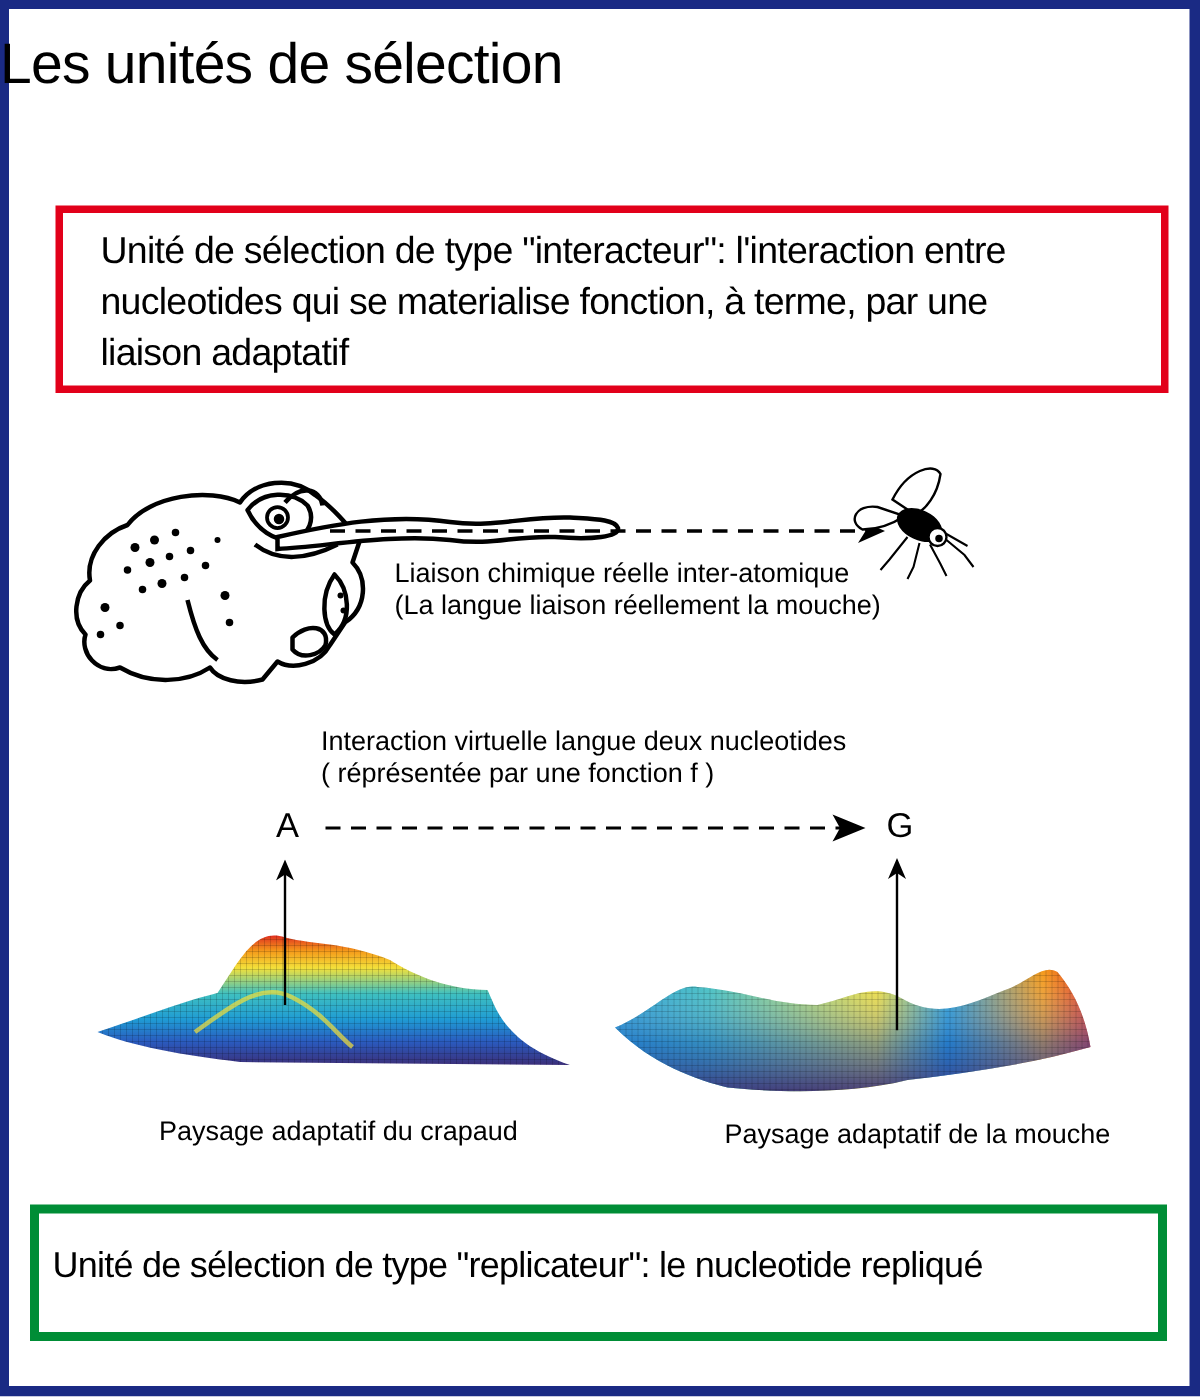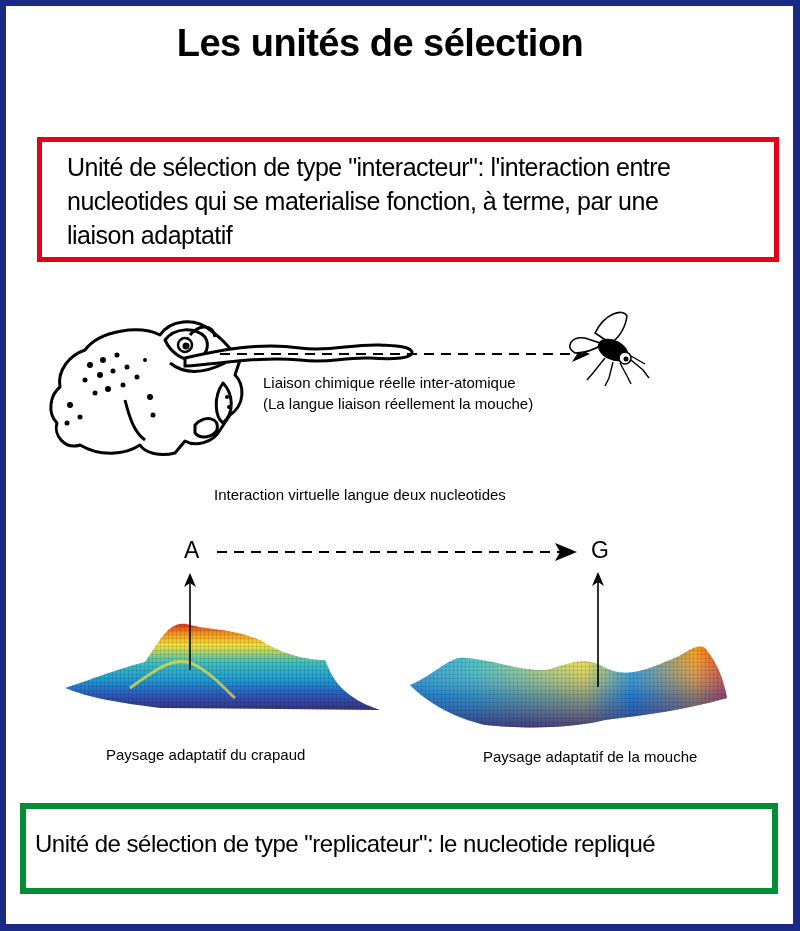--- a/index.html
+++ b/index.html
@@ -9,35 +9,35 @@
       font-family: "Liberation Sans", "DejaVu Sans", sans-serif;
       color: #000;
     }
     .frame {
       position: absolute; left: 0; top: 0; width: 800px; height: 931px;
       box-sizing: border-box; border: 6px solid #1a2a84;
       border-right-width: 7px; border-bottom-width: 7px;
     }
     .title {
       position: absolute; left: 0; width: 760px; top: 22px;
-      text-align: center; font-size: 38px; letter-spacing: -0.5px; font-weight: bold;
+      font-size: 38px; letter-spacing: -0.5px;
     }
     .box-red {
       position: absolute; left: 37px; top: 137px; width: 742px; height: 125px;
       box-sizing: border-box; border: 5px solid #e2001a;
       padding: 8px 0 0 25px; font-size: 25px; line-height: 34px;
       letter-spacing: -0.5px;
     }
     .box-green {
       position: absolute; left: 20px; top: 803px; width: 758px; height: 91px;
       box-sizing: border-box; border: 6px solid #008d36;
       padding: 21px 0 0 9px; font-size: 24px; letter-spacing: -0.5px;
       white-space: nowrap;
     }
-    .label { position: absolute; font-size: 15px; line-height: 21px; white-space: nowrap; }
+    .label { position: absolute; font-size: 18px; line-height: 21px; white-space: nowrap; }
     .nuc { position: absolute; font-size: 23px; }
     svg { position: absolute; }
   </style>
 </head>
 <body>
 
 <div class="frame"></div>
 
 <div class="title">Les unités de sélection</div>
 
@@ -105,20 +105,21 @@
   </g>
 </svg>
 
 <div class="label" style="left:263px;top:372px">
   <div>Liaison chimique réelle inter-atomique</div>
   <div>(La langue liaison réellement la mouche)</div>
 </div>
 
 <div class="label" style="left:214px;top:484px">
   <div>Interaction virtuelle langue deux nucleotides</div>
+  <div>( réprésentée par une fonction f )</div>
 </div>
 
 <div class="nuc" style="left:184px;top:537px">A</div>
 <div class="nuc" style="left:591px;top:537px">G</div>
 
 <svg style="left:215px;top:540px" width="365" height="24" viewBox="0 0 365 24">
   <line x1="2" y1="12" x2="345" y2="12" stroke="#000" stroke-width="2" stroke-dasharray="10,7"></line>
   <polygon points="340,3 362,12 340,21 345,12" fill="#000"></polygon>
 </svg>
 

